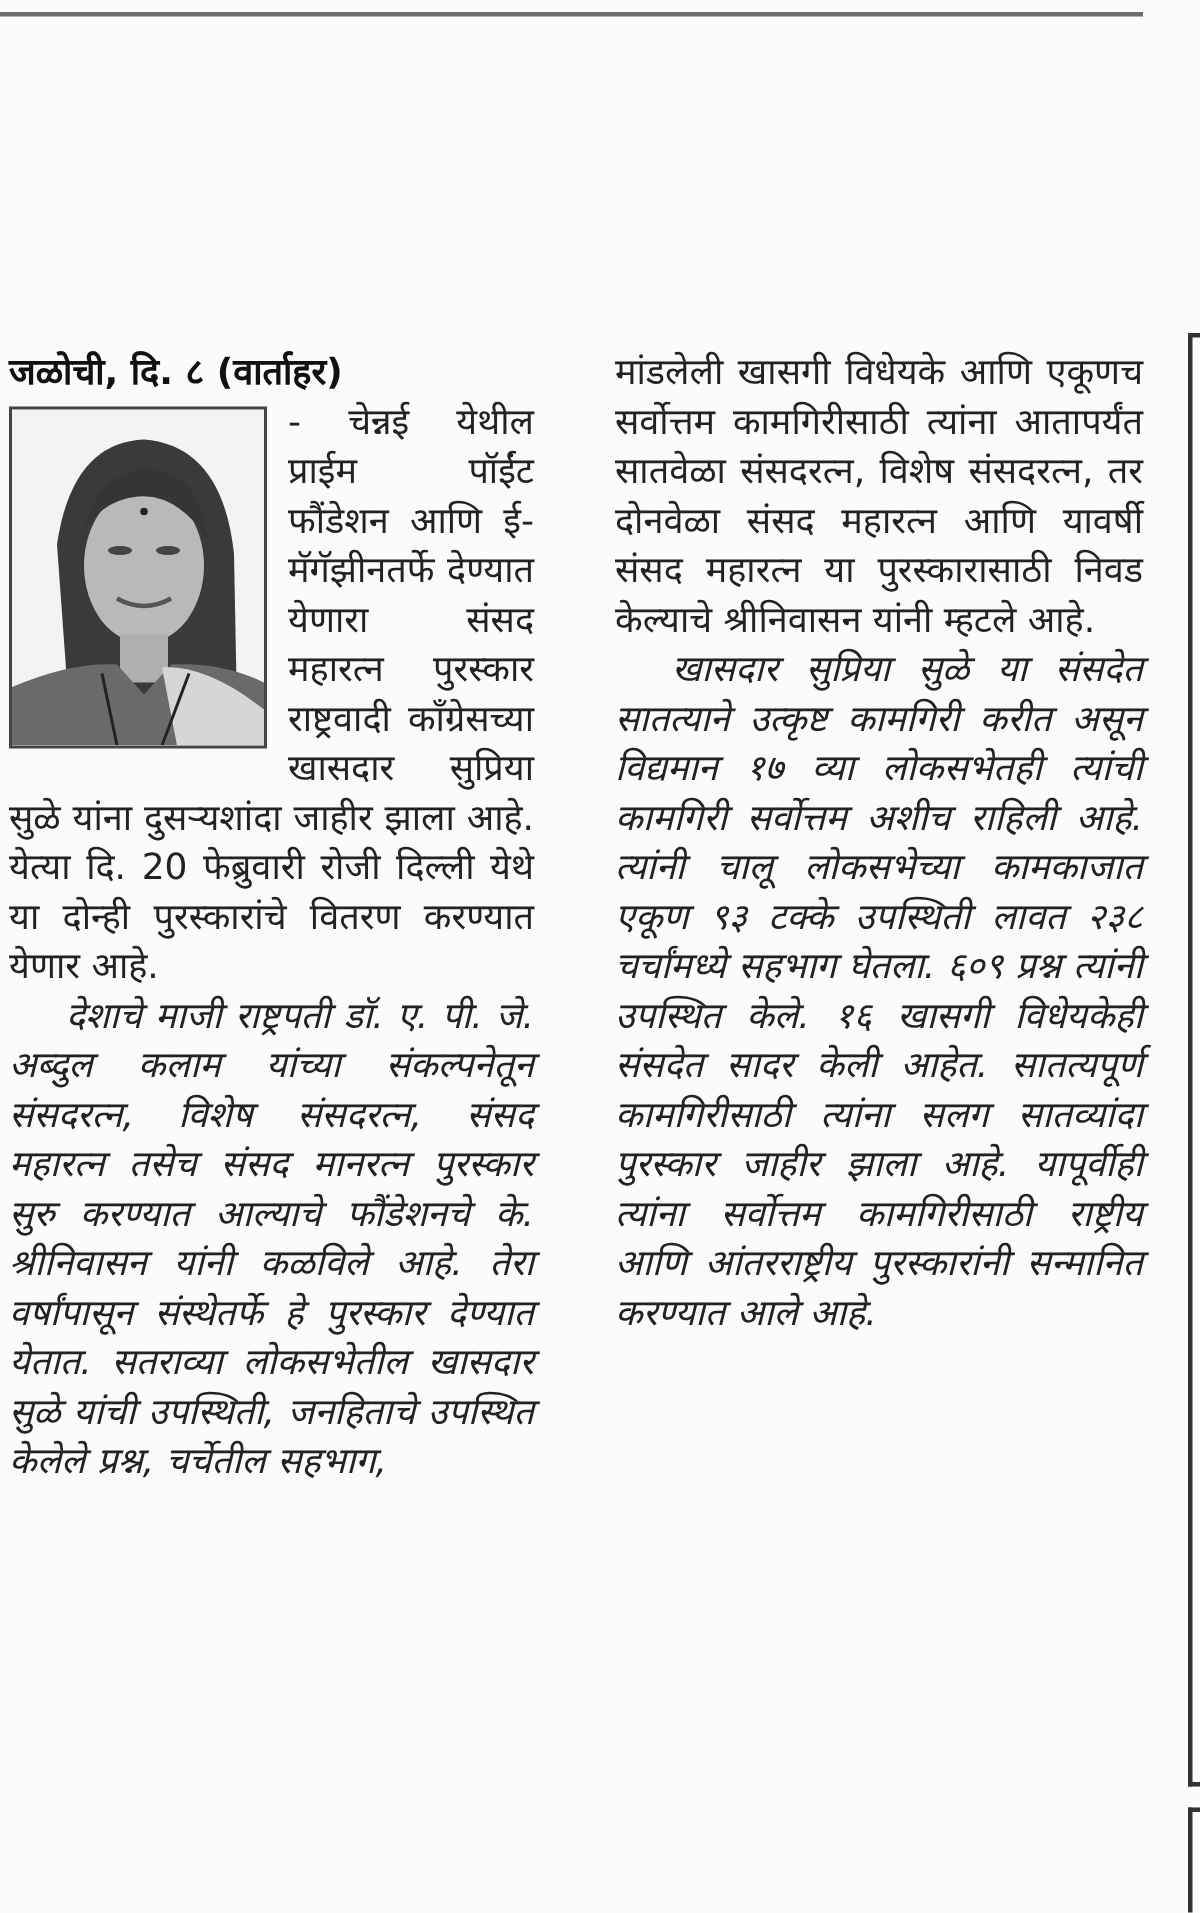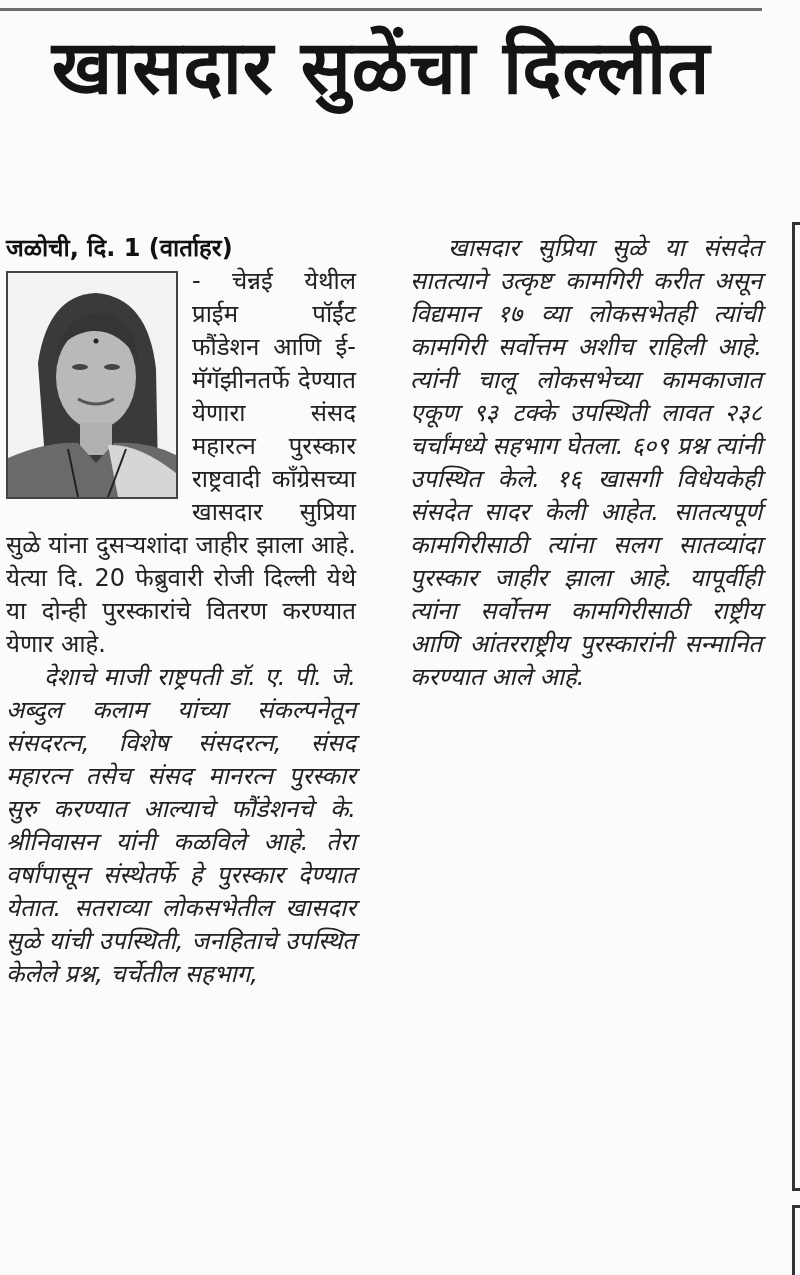--- a/index.html
+++ b/index.html
@@ -44,25 +44,24 @@
     position: absolute; left: 792px; top: 1205px; width: 30px; height: 80px;
     border-left: 3px solid #333; border-top: 3px solid #333;
   }
 </style>
 </head>
 <body>
 
 <div class="top-rule"></div>
 
 <div class="headline">
-  <div>खासदार सुळेंचा दिल्लीत</div>
 </div>
 
 <div class="col col-left">
-  <p class="dateline">जळोची, दि. 1 (वार्ताहर)</p>
+  <p class="dateline">जळोची, दि. ८ (वार्ताहर)</p>
   <div class="photo">
     <svg width="168" height="224" viewBox="0 0 168 224">
       <rect width="168" height="224" fill="#f3f3f3"></rect>
       <path d="M38 200 L30 90 Q40 22 88 20 Q140 24 148 96 L150 200 Z" fill="#3a3a3a"></path>
       <ellipse cx="88" cy="104" rx="40" ry="52" fill="#b9b9b9"></ellipse>
       <path d="M48 80 Q60 40 90 40 Q126 42 130 86 Q110 56 84 58 Q62 60 48 80Z" fill="#353535"></path>
       <circle cx="88" cy="68" r="2.5" fill="#222"></circle>
       <ellipse cx="72" cy="94" rx="8" ry="3" fill="#444"></ellipse>
       <ellipse cx="104" cy="94" rx="8" ry="3" fill="#444"></ellipse>
       <path d="M70 126 Q88 136 106 126" stroke="#555" stroke-width="3" fill="none"></path>
@@ -71,17 +70,18 @@
       <path d="M100 172 Q130 170 168 200 L168 224 L110 224 Z" fill="#d6d6d6"></path>
       <path d="M60 176 L70 224" stroke="#222" stroke-width="2"></path>
       <path d="M118 176 L100 224" stroke="#222" stroke-width="2"></path>
     </svg>
   </div>
   <p>- चेन्नई येथील प्राईम पॉईंट फौंडेशन आणि ई- मॅगॅझीनतर्फे देण्यात येणारा संसद महारत्न पुरस्कार राष्ट्रवादी काँग्रेसच्या खासदार सुप्रिया सुळे यांना दुसऱ्यशांदा जाहीर झाला आहे. येत्या दि. 20 फेब्रुवारी रोजी दिल्ली येथे या दोन्ही पुरस्कारांचे वितरण करण्यात येणार आहे.</p>
   <p class="indent">देशाचे माजी राष्ट्रपती डॉ. ए. पी. जे. अब्दुल कलाम यांच्या संकल्पनेतून संसदरत्न, विशेष संसदरत्न, संसद महारत्न तसेच संसद मानरत्न पुरस्कार सुरु करण्यात आल्याचे फौंडेशनचे के. श्रीनिवासन यांनी कळविले आहे. तेरा वर्षांपासून संस्थेतर्फे हे पुरस्कार देण्यात येतात. सतराव्या लोकसभेतील खासदार सुळे यांची उपस्थिती, जनहिताचे उपस्थित केलेले प्रश्न, चर्चेतील सहभाग,</p>
 </div>
 
 <div class="col col-right">
+  <p>मांडलेली खासगी विधेयके आणि एकूणच सर्वोत्तम कामगिरीसाठी त्यांना आतापर्यंत सातवेळा संसदरत्न, विशेष संसदरत्न, तर दोनवेळा संसद महारत्न आणि यावर्षी संसद महारत्न या पुरस्कारासाठी निवड केल्याचे श्रीनिवासन यांनी म्हटले आहे.</p>
   <p class="indent">खासदार सुप्रिया सुळे या संसदेत सातत्याने उत्कृष्ट कामगिरी करीत असून विद्यमान १७ व्या लोकसभेतही त्यांची कामगिरी सर्वोत्तम अशीच राहिली आहे. त्यांनी चालू लोकसभेच्या कामकाजात एकूण ९३ टक्के उपस्थिती लावत २३८ चर्चांमध्ये सहभाग घेतला. ६०९ प्रश्न त्यांनी उपस्थित केले. १६ खासगी विधेयकेही संसदेत सादर केली आहेत. सातत्यपूर्ण कामगिरीसाठी त्यांना सलग सातव्यांदा पुरस्कार जाहीर झाला आहे. यापूर्वीही त्यांना सर्वोत्तम कामगिरीसाठी राष्ट्रीय आणि आंतरराष्ट्रीय पुरस्कारांनी सन्मानित करण्यात आले आहे.</p>
 </div>
 
 <div class="box-right-1"></div>
 <div class="box-right-2"></div>
 
 </body></html>

